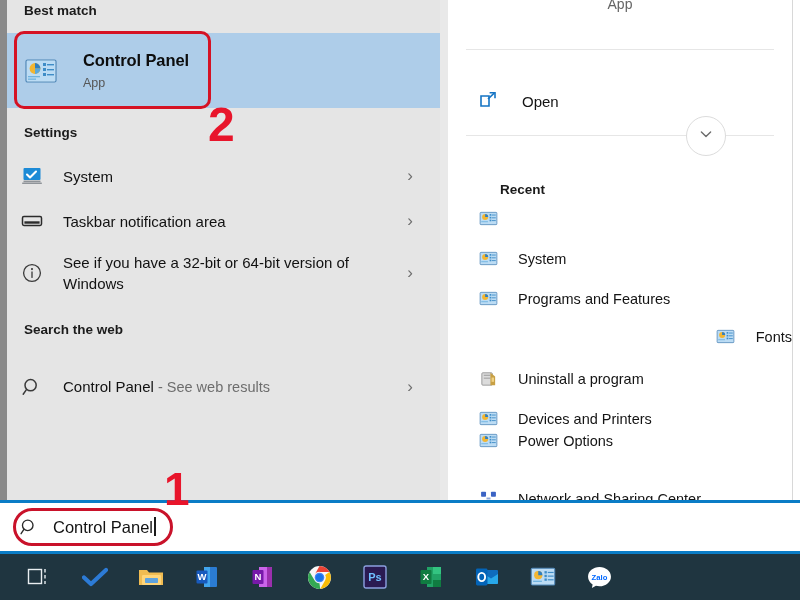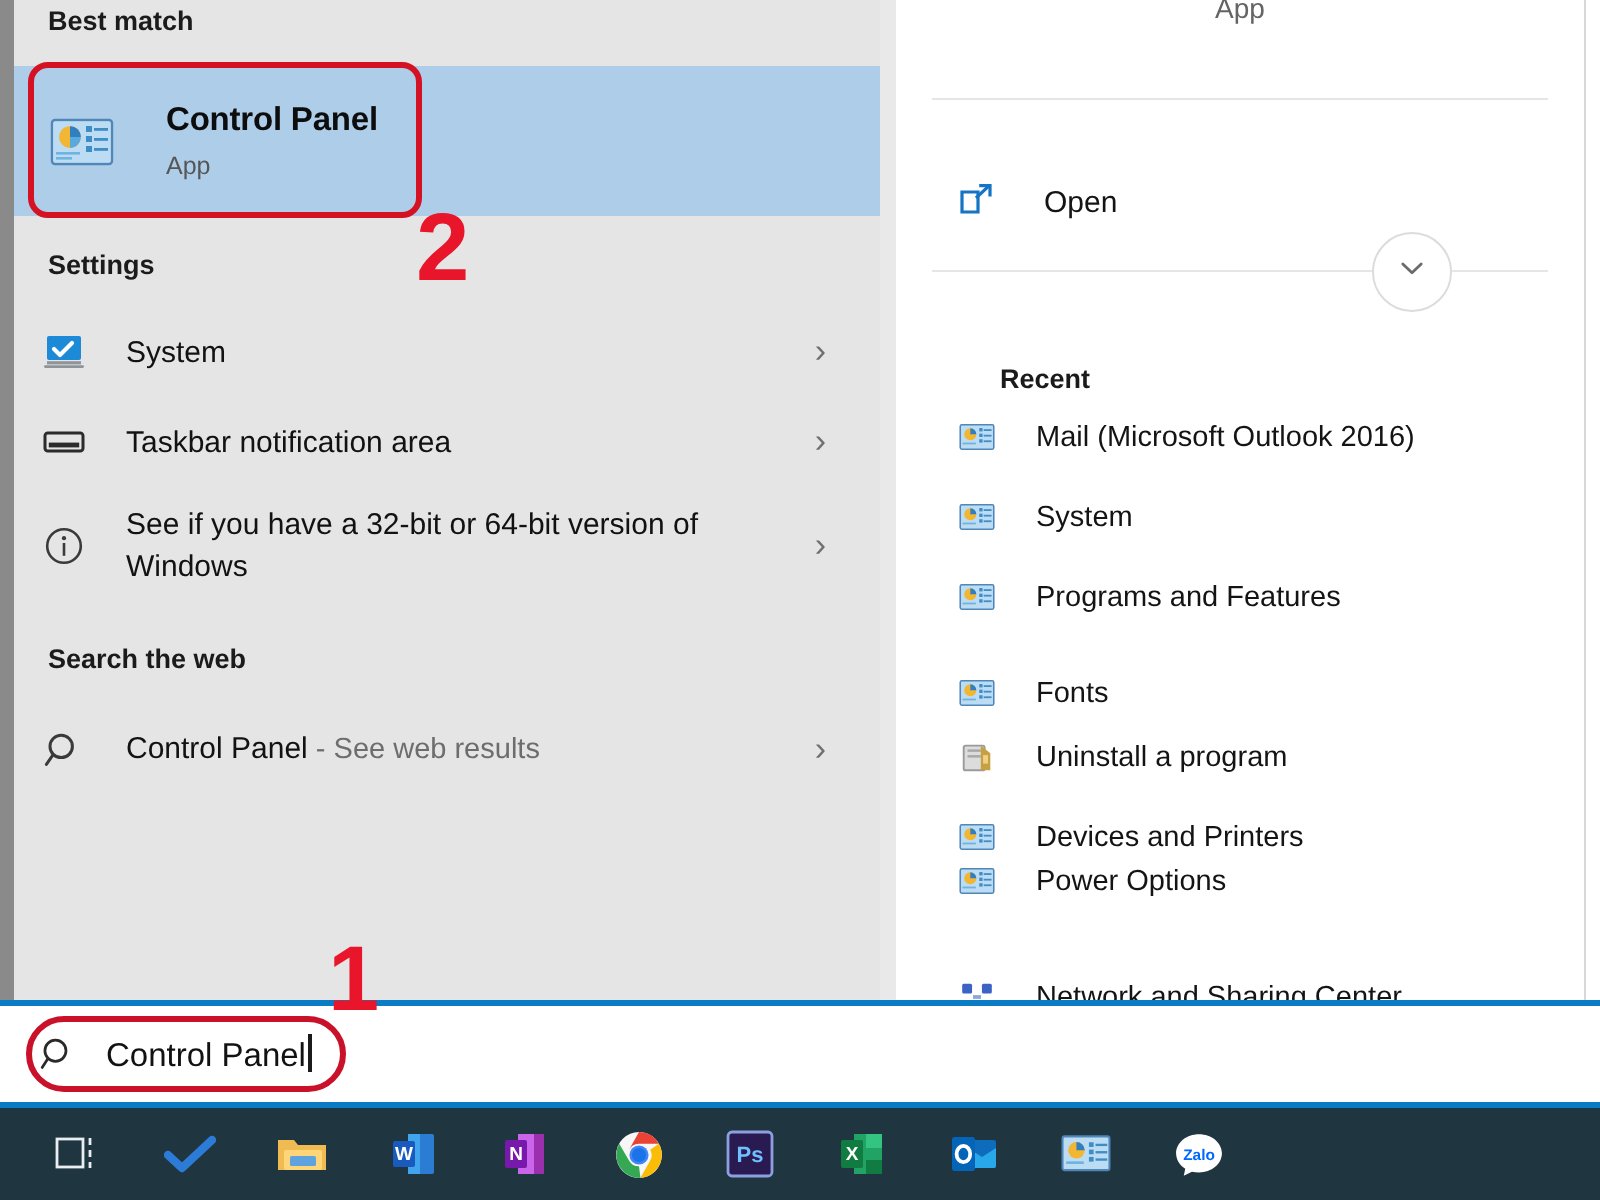--- a/index.html
+++ b/index.html
@@ -277,21 +277,21 @@
       <svg width="22" height="22" viewBox="0 0 22 22">
         <circle cx="11" cy="11" r="8.4" fill="none" stroke="#3a3a3a" stroke-width="1.3"></circle>
         <circle cx="11" cy="7.1" r="1.05" fill="#3a3a3a"></circle>
         <rect x="10.35" y="9.5" width="1.3" height="6.4" fill="#3a3a3a"></rect>
       </svg>
     </span>
     <span class="res-label">See if you have a 32-bit or 64-bit version of Windows</span>
     <span class="chev-right">›</span>
   </div>
 
-  <div class="result-row" style="top:356px; height:38px;align-items:center;">
+  <div class="result-row" style="top:368px; height:38px;align-items:center;">
     <span class="res-icon">
       <svg width="22" height="22" viewBox="0 0 22 22">
         <circle cx="9.6" cy="9.2" r="5.6" fill="none" stroke="#3a3a3a" stroke-width="1.5"></circle>
         <line x1="5.4" y1="13.6" x2="2.2" y2="18.2" stroke="#3a3a3a" stroke-width="1.5" stroke-linecap="round"></line>
       </svg>
     </span>
     <span class="res-label"><span>Control Panel</span><span class="dim"> - See web results</span></span>
     <span class="chev-right">›</span>
   </div>
 
@@ -334,21 +334,20 @@
           <path d="M11 14.5 L11 9.1 A5.4 5.4 0 0 1 16.4 14.5 Z" fill="#2f7fc1"></path>
           <rect x="19" y="9" width="3" height="3" fill="#3f8dc7"></rect>
             <rect x="23" y="10" width="7" height="1.6" fill="#3f8dc7"></rect>
           <rect x="19" y="14" width="3" height="3" fill="#3f8dc7"></rect>
             <rect x="23" y="15" width="7" height="1.6" fill="#3f8dc7"></rect>
           <rect x="19" y="19" width="3" height="3" fill="#3f8dc7"></rect>
             <rect x="23" y="20" width="7" height="1.6" fill="#3f8dc7"></rect>
           <rect x="4" y="22" width="12" height="1.6" fill="#6fb3e0"></rect>
         </svg>
       </span>
-      <span class="rp-item-label">Mail (Microsoft Outlook 2016)</span>
     </div>
 
     <div class="rp-item" style="top:242px;">
       <span class="rp-item-icon">
         <svg width="19" height="19" viewBox="0 0 34 34">
           <rect x="2" y="6" width="30" height="22" rx="1.5" fill="#bcdcf4" stroke="#4f87b8" stroke-width="1.4"></rect>
           <circle cx="11" cy="14.5" r="5.4" fill="#f2b632"></circle>
           <path d="M11 14.5 L11 9.1 A5.4 5.4 0 0 1 16.4 14.5 Z" fill="#2f7fc1"></path>
           <rect x="19" y="9" width="3" height="3" fill="#3f8dc7"></rect>
             <rect x="23" y="10" width="7" height="1.6" fill="#3f8dc7"></rect>
@@ -373,21 +372,21 @@
           <rect x="19" y="14" width="3" height="3" fill="#3f8dc7"></rect>
             <rect x="23" y="15" width="7" height="1.6" fill="#3f8dc7"></rect>
           <rect x="19" y="19" width="3" height="3" fill="#3f8dc7"></rect>
             <rect x="23" y="20" width="7" height="1.6" fill="#3f8dc7"></rect>
           <rect x="4" y="22" width="12" height="1.6" fill="#6fb3e0"></rect>
         </svg>
       </span>
       <span class="rp-item-label">Programs and Features</span>
     </div>
 
-    <div class="rp-item" style="top:330px;">
+    <div class="rp-item" style="top:320px;justify-content:flex-end;">
       <span class="rp-item-icon">
         <svg width="19" height="19" viewBox="0 0 34 34">
           <rect x="2" y="6" width="30" height="22" rx="1.5" fill="#bcdcf4" stroke="#4f87b8" stroke-width="1.4"></rect>
           <circle cx="11" cy="14.5" r="5.4" fill="#f2b632"></circle>
           <path d="M11 14.5 L11 9.1 A5.4 5.4 0 0 1 16.4 14.5 Z" fill="#2f7fc1"></path>
           <rect x="19" y="9" width="3" height="3" fill="#3f8dc7"></rect>
             <rect x="23" y="10" width="7" height="1.6" fill="#3f8dc7"></rect>
           <rect x="19" y="14" width="3" height="3" fill="#3f8dc7"></rect>
             <rect x="23" y="15" width="7" height="1.6" fill="#3f8dc7"></rect>
           <rect x="19" y="19" width="3" height="3" fill="#3f8dc7"></rect>

